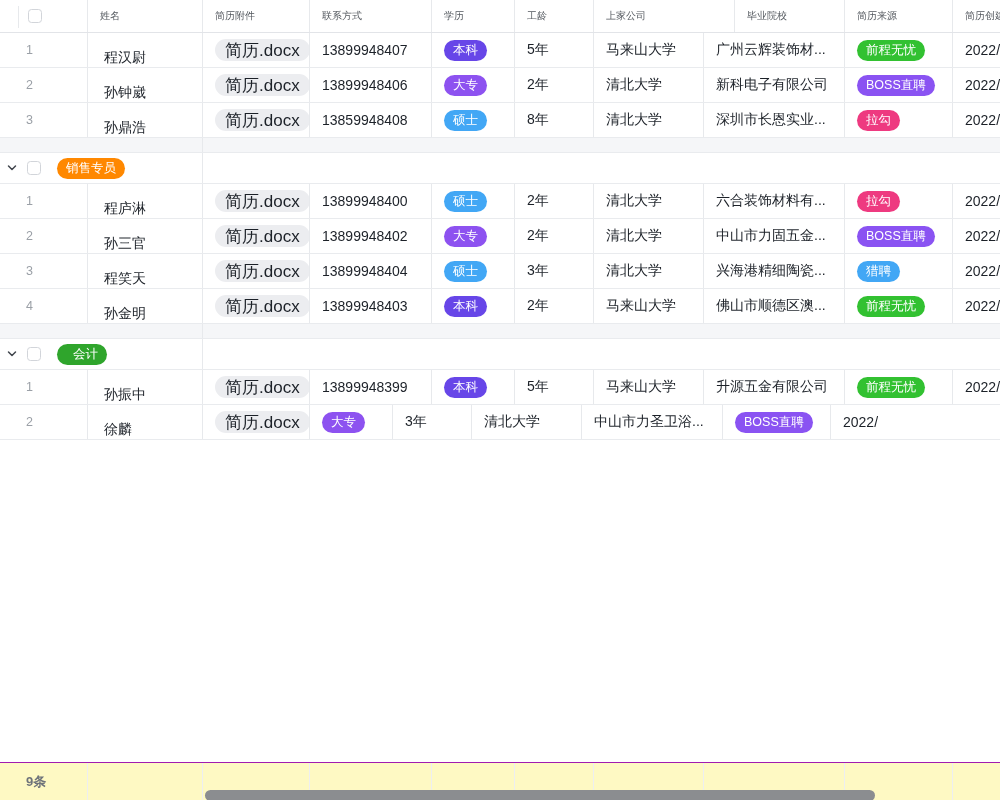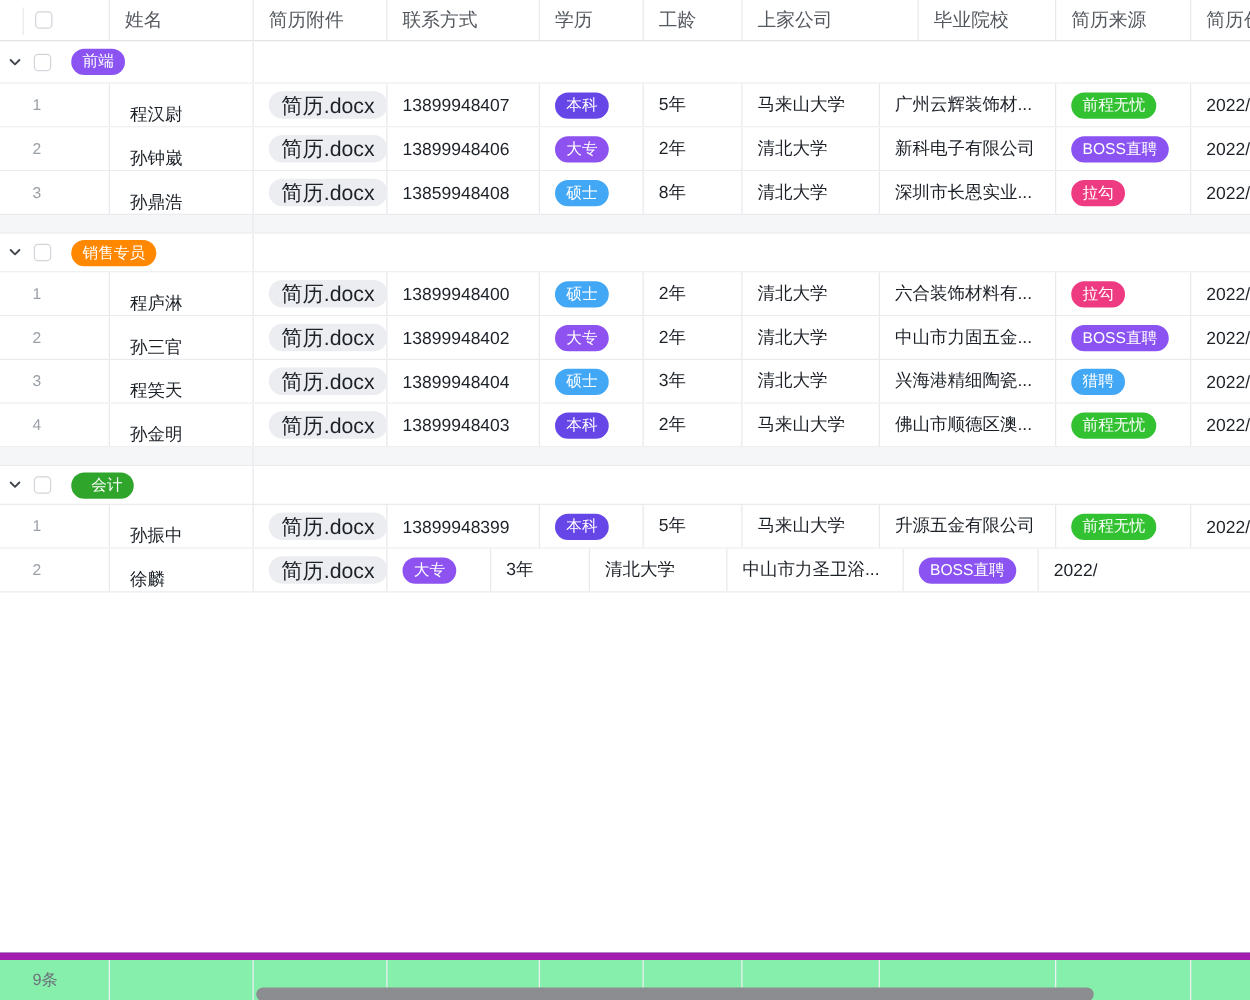--- a/index.html
+++ b/index.html
@@ -13,21 +13,21 @@
   .c5{width:79px}.c6{width:110px}.c7{width:141px}.c8{width:108px}.c9{width:47px}
 
   .row{display:flex;box-sizing:border-box;background:#fff;}
   .cell{box-sizing:border-box;flex:none;display:flex;align-items:center;
         overflow:hidden;white-space:nowrap;border-right:1px solid #e7e9ec;
         padding-left:12px;height:100%;}
   .cell.lastcol{border-right:none;}
 
   
   .thead{position:relative;height:33px;border-bottom:1px solid #e2e4e8;}
-  .thead .cell{color:#54595f;font-size:15px;}
+  .thead .cell{color:#54595f;font-size:10px;}
   .hdiv{position:absolute;left:18px;top:6px;width:1px;height:22px;background:#e7e9ec;}
   .thead .checkbox{margin-left:16px;}
 
   
   .datarow{height:35px;border-bottom:1px solid #e9ebee;}
   .datarow .cell{font-size:14px;color:#1c2128;}
   .numcell{padding-left:26px;}
   .rownum{font-size:12.5px;color:#9ba0a7;}
   .namecell{padding-left:16px;align-items:flex-end;}
 
@@ -52,21 +52,21 @@
   .checkbox{width:14px;height:14px;box-sizing:border-box;border:1.4px solid #d2d5da;
             border-radius:3.5px;background:#fff;flex:none;cursor:pointer;}
   .badge{display:inline-flex;align-items:center;height:21px;padding:0 9px;
          border-radius:11px;color:#fff;font-size:12.5px;line-height:1;flex:none;}
   .chip{display:inline-flex;align-items:center;height:22px;padding:0 10px;
         border-radius:11px;background:#ecedf0;color:#1c2128;font-size:17px;
         flex:none;cursor:pointer;}
 
   
   .tfoot{position:absolute;left:0;top:762px;width:1000px;height:38px;
-         border-top:6px solid #a21caf;display:flex;background:#86efac;box-sizing:border-box;}
+         border-top:1px solid #a21caf;display:flex;background:#fef9c3;box-sizing:border-box;font-weight:bold;}
   .fcell{box-sizing:border-box;flex:none;height:100%;border-right:1px solid #edeef1;
          display:flex;align-items:center;overflow:hidden;}
   .fcell.lastcol{border-right:none;}
   .count{padding-left:26px;font-size:13px;color:#6e737a;}
 
   
   .hscroll{position:absolute;left:205px;top:790px;width:670px;height:11px;
            border-radius:5.5px;background:#8b8d90;cursor:pointer;}
 </style>
 </head>
@@ -100,32 +100,20 @@
         <span class="hlabel">毕业院校</span>
       </div>
       <div class="cell c8">
         <span class="hlabel">简历来源</span>
       </div>
       <div class="cell c9 lastcol">
         <span class="hlabel">简历创建时间</span>
       </div>
     </div>
   <div id="tbody">
-      <div class="grouprow tall">
-        <div class="groupleft">
-          <span class="chev">
-            <svg width="12" height="12" viewBox="0 0 12 12">
-              <path d="M2.5 4 L6 7.5 L9.5 4" stroke="#41464d" stroke-width="1.5" fill="none" stroke-linecap="round" stroke-linejoin="round"></path>
-            </svg>
-          </span>
-          <span class="checkbox"></span>
-          <span class="badge gbadge" style="background: rgb(138, 83, 242);">前端</span>
-        </div>
-        <div class="grouprest"></div>
-      </div>
       <div class="row datarow">
         <div class="cell c0 numcell">
           <span class="rownum">1</span>
         </div>
         <div class="cell c1 namecell">
           <span>程汉尉</span>
         </div>
         <div class="cell c2">
           <span class="chip">简历.docx</span>
         </div>

